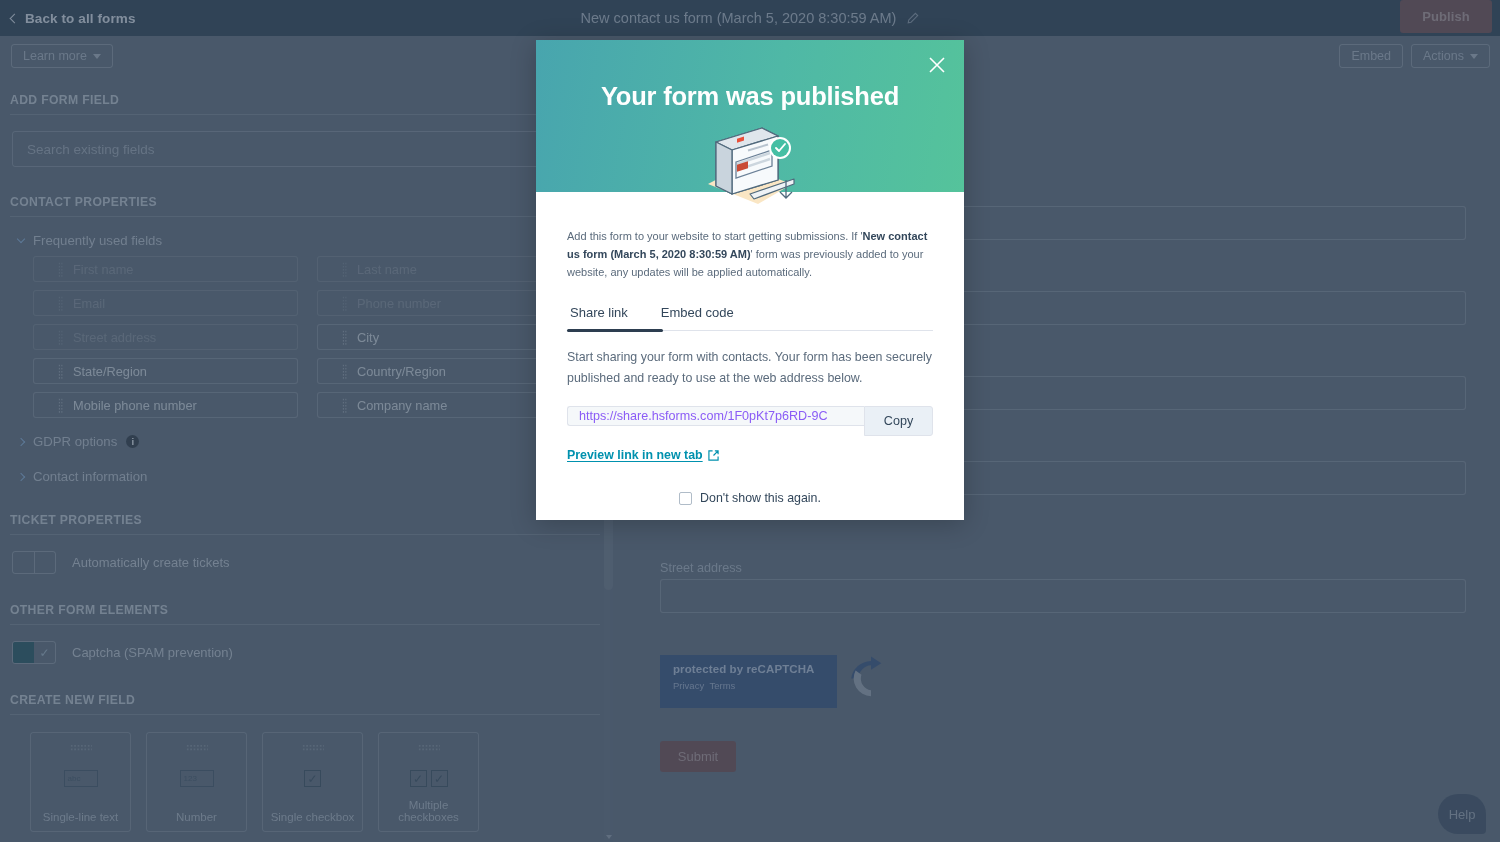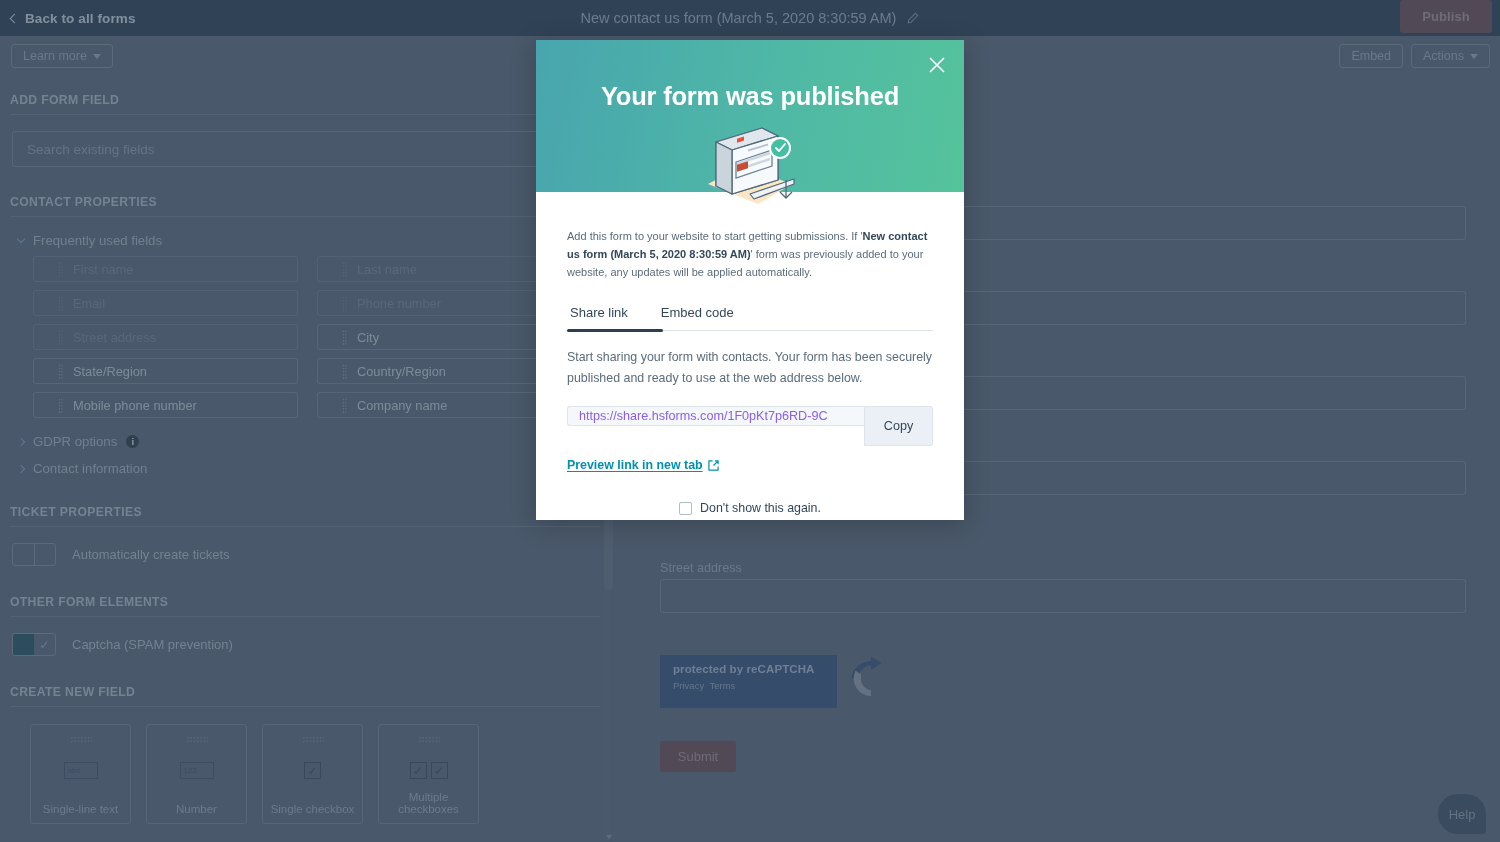--- a/index.html
+++ b/index.html
@@ -245,21 +245,21 @@
   }
   .tab-desc { color: #5b6b7c; font-size: 12.4px; line-height: 1.68; margin-top: 16px; }
   .link-row { display: flex; margin-top: 17px; }
   .link-input {
     flex: 1; height: 20px; border: 1px solid #dfe3eb; border-right: none;
     border-radius: 3px 0 0 3px; background: #f5f8fa;
     display: flex; align-items: center; padding: 0 11px;
     color: #8b5cf6; font-size: 12.6px; white-space: nowrap; overflow: hidden;
   }
   .copy-btn {
-    width: 69px; height: 40px; border: 1px solid #dfe3eb;
+    width: 69px; height: 30px; border: 1px solid #dfe3eb;
     border-radius: 0 3px 3px 0; background: #eaf0f6; color: #33475b;
     font-size: 12.6px; font-family: inherit; cursor: pointer;
   }
   .preview-link {
     display: inline-flex; align-items: center; gap: 5px; margin-top: 12px;
     color: #0091ae; font-size: 12.4px; font-weight: 700; text-decoration: none;
   }
   .preview-link u { text-decoration: underline; text-underline-offset: 2px; }
   .dontshow {
     display: flex; align-items: center; justify-content: center; gap: 8px;
@@ -363,21 +363,21 @@
           <span class="grip"></span>
           <span>Company name</span>
         </div>
       </div>
 
       <div style="margin-top:16px" class="accordion-row">
         <span class="chev-r"></span>
         <span>GDPR options</span>
         <span class="info-dot">i</span>
       </div>
-      <div style="margin-top:12px" class="accordion-row">
+      <div style="margin-top:20px" class="accordion-row">
         <span class="chev-r"></span>
         <span>Contact information</span>
       </div>
 
       <div style="margin-top:29px" class="section-label">TICKET PROPERTIES</div>
       <div class="divider"></div>
 
       <div style="margin-top:16px" class="toggle-row">
         <span class="toggle off">
           <span class="half l"></span>

